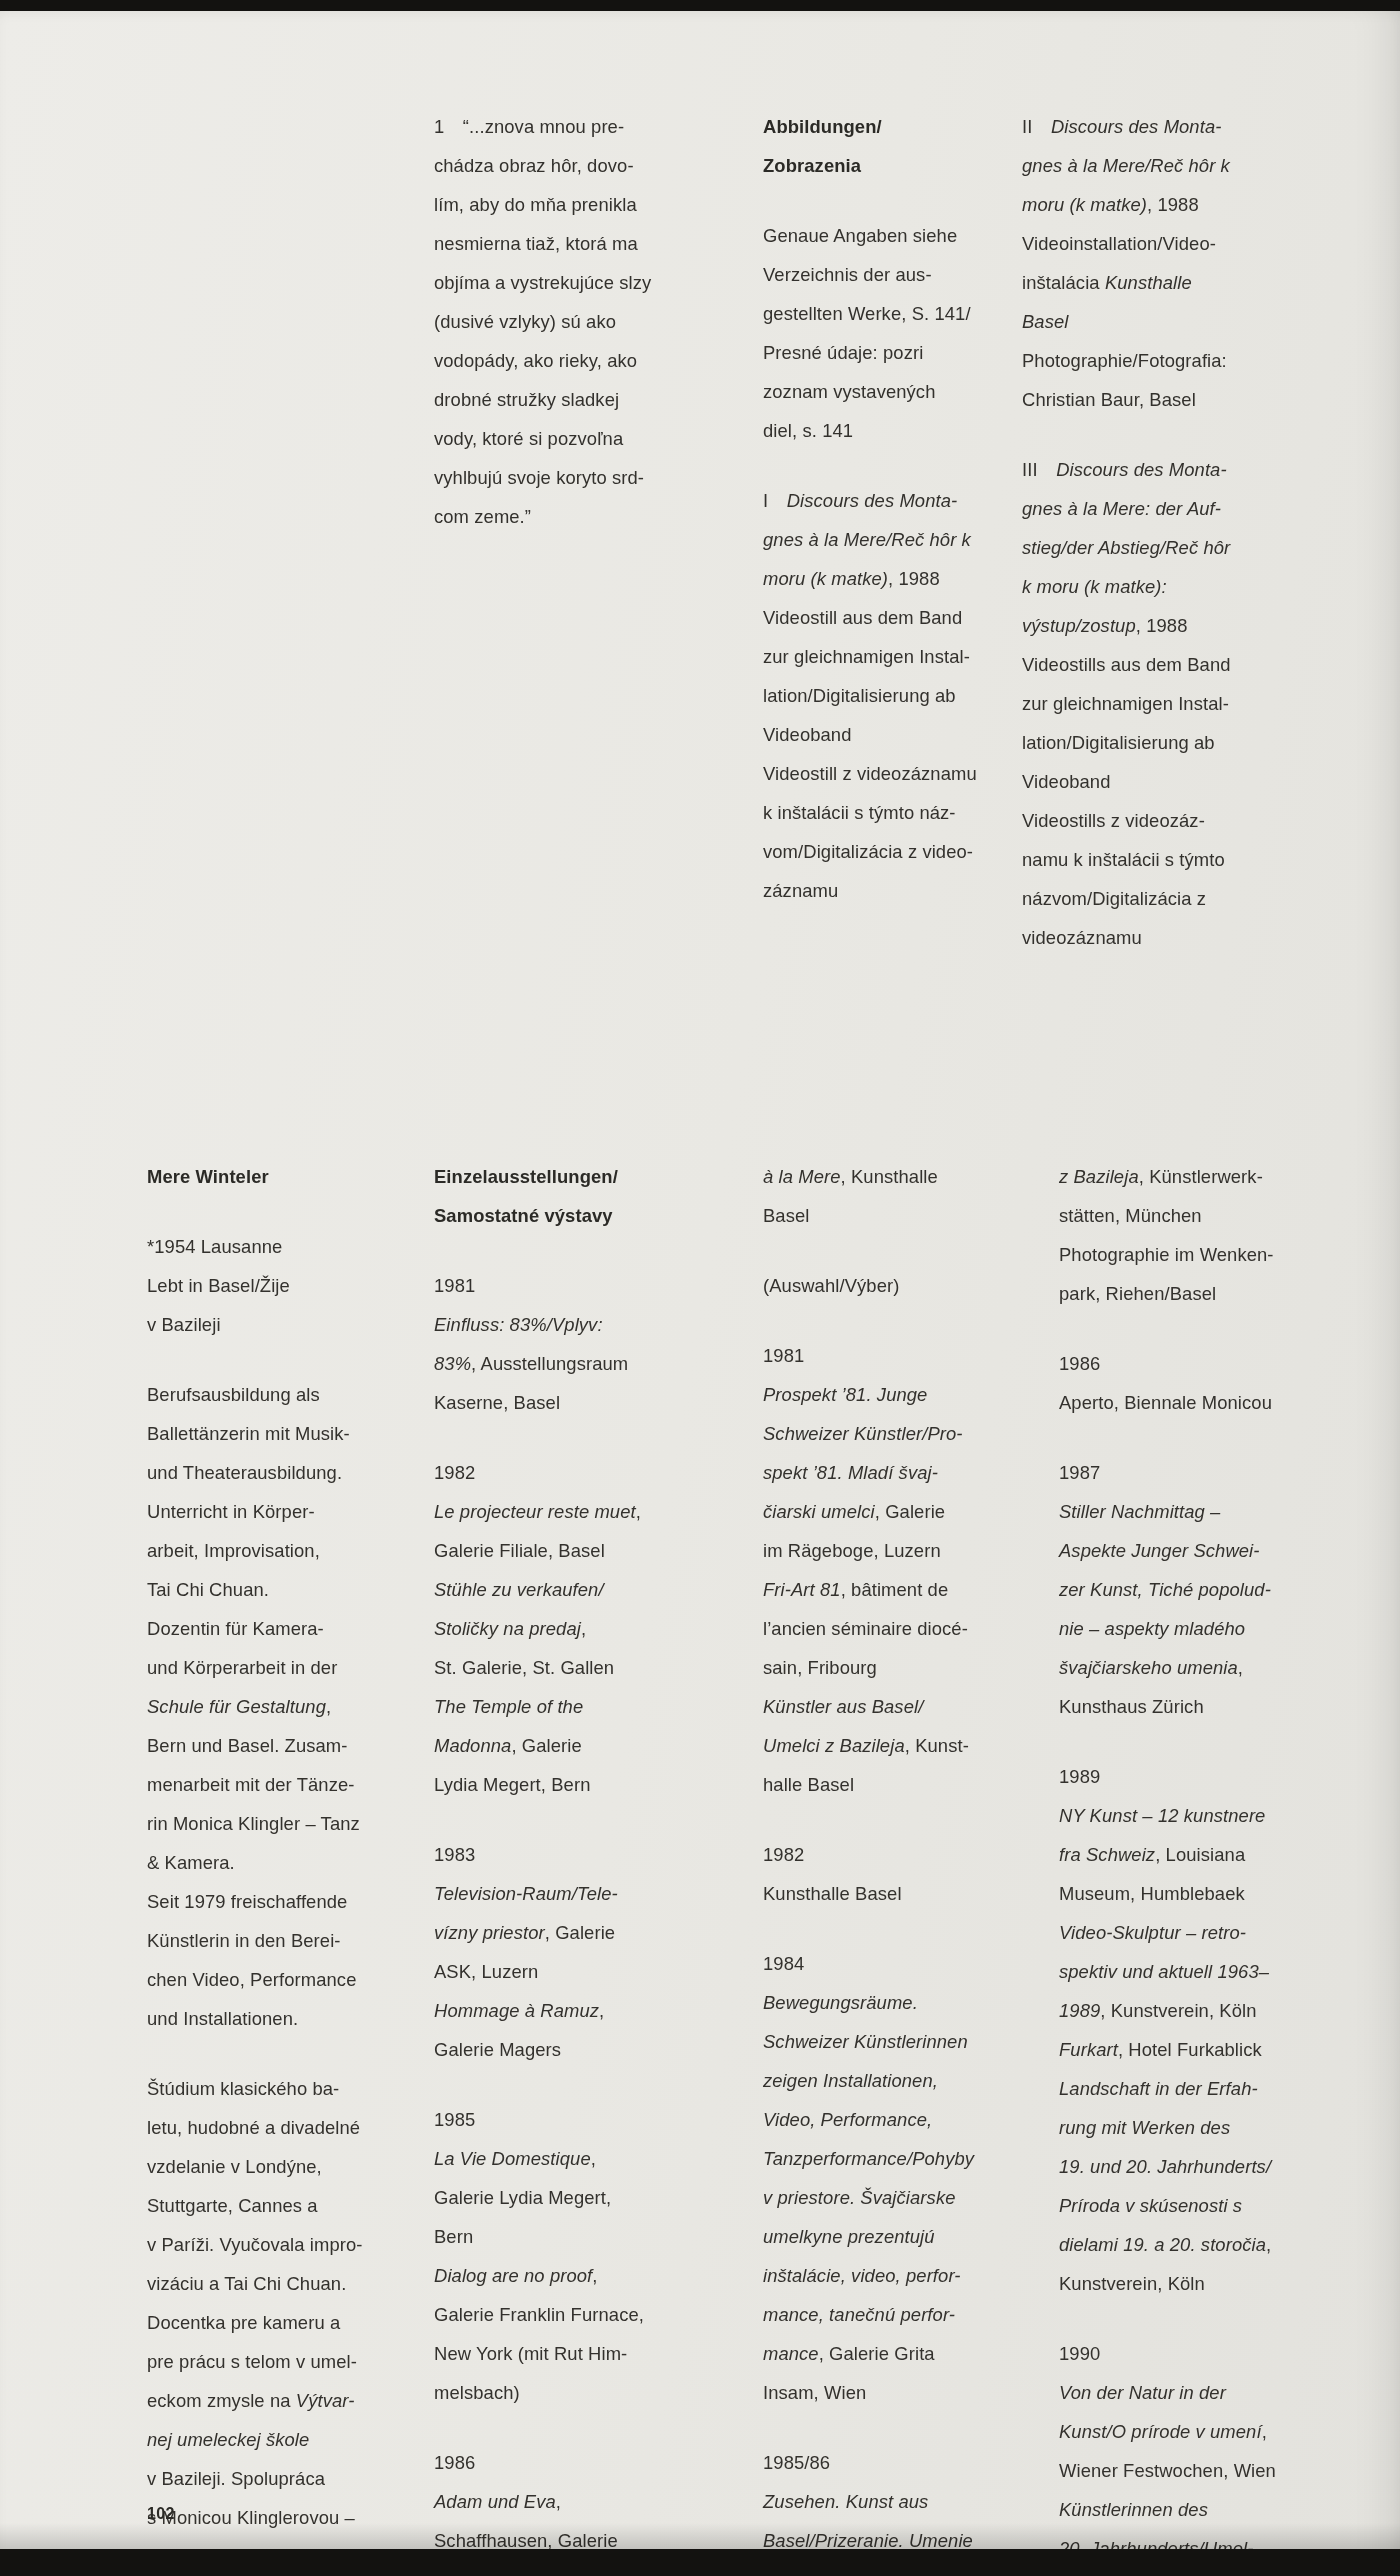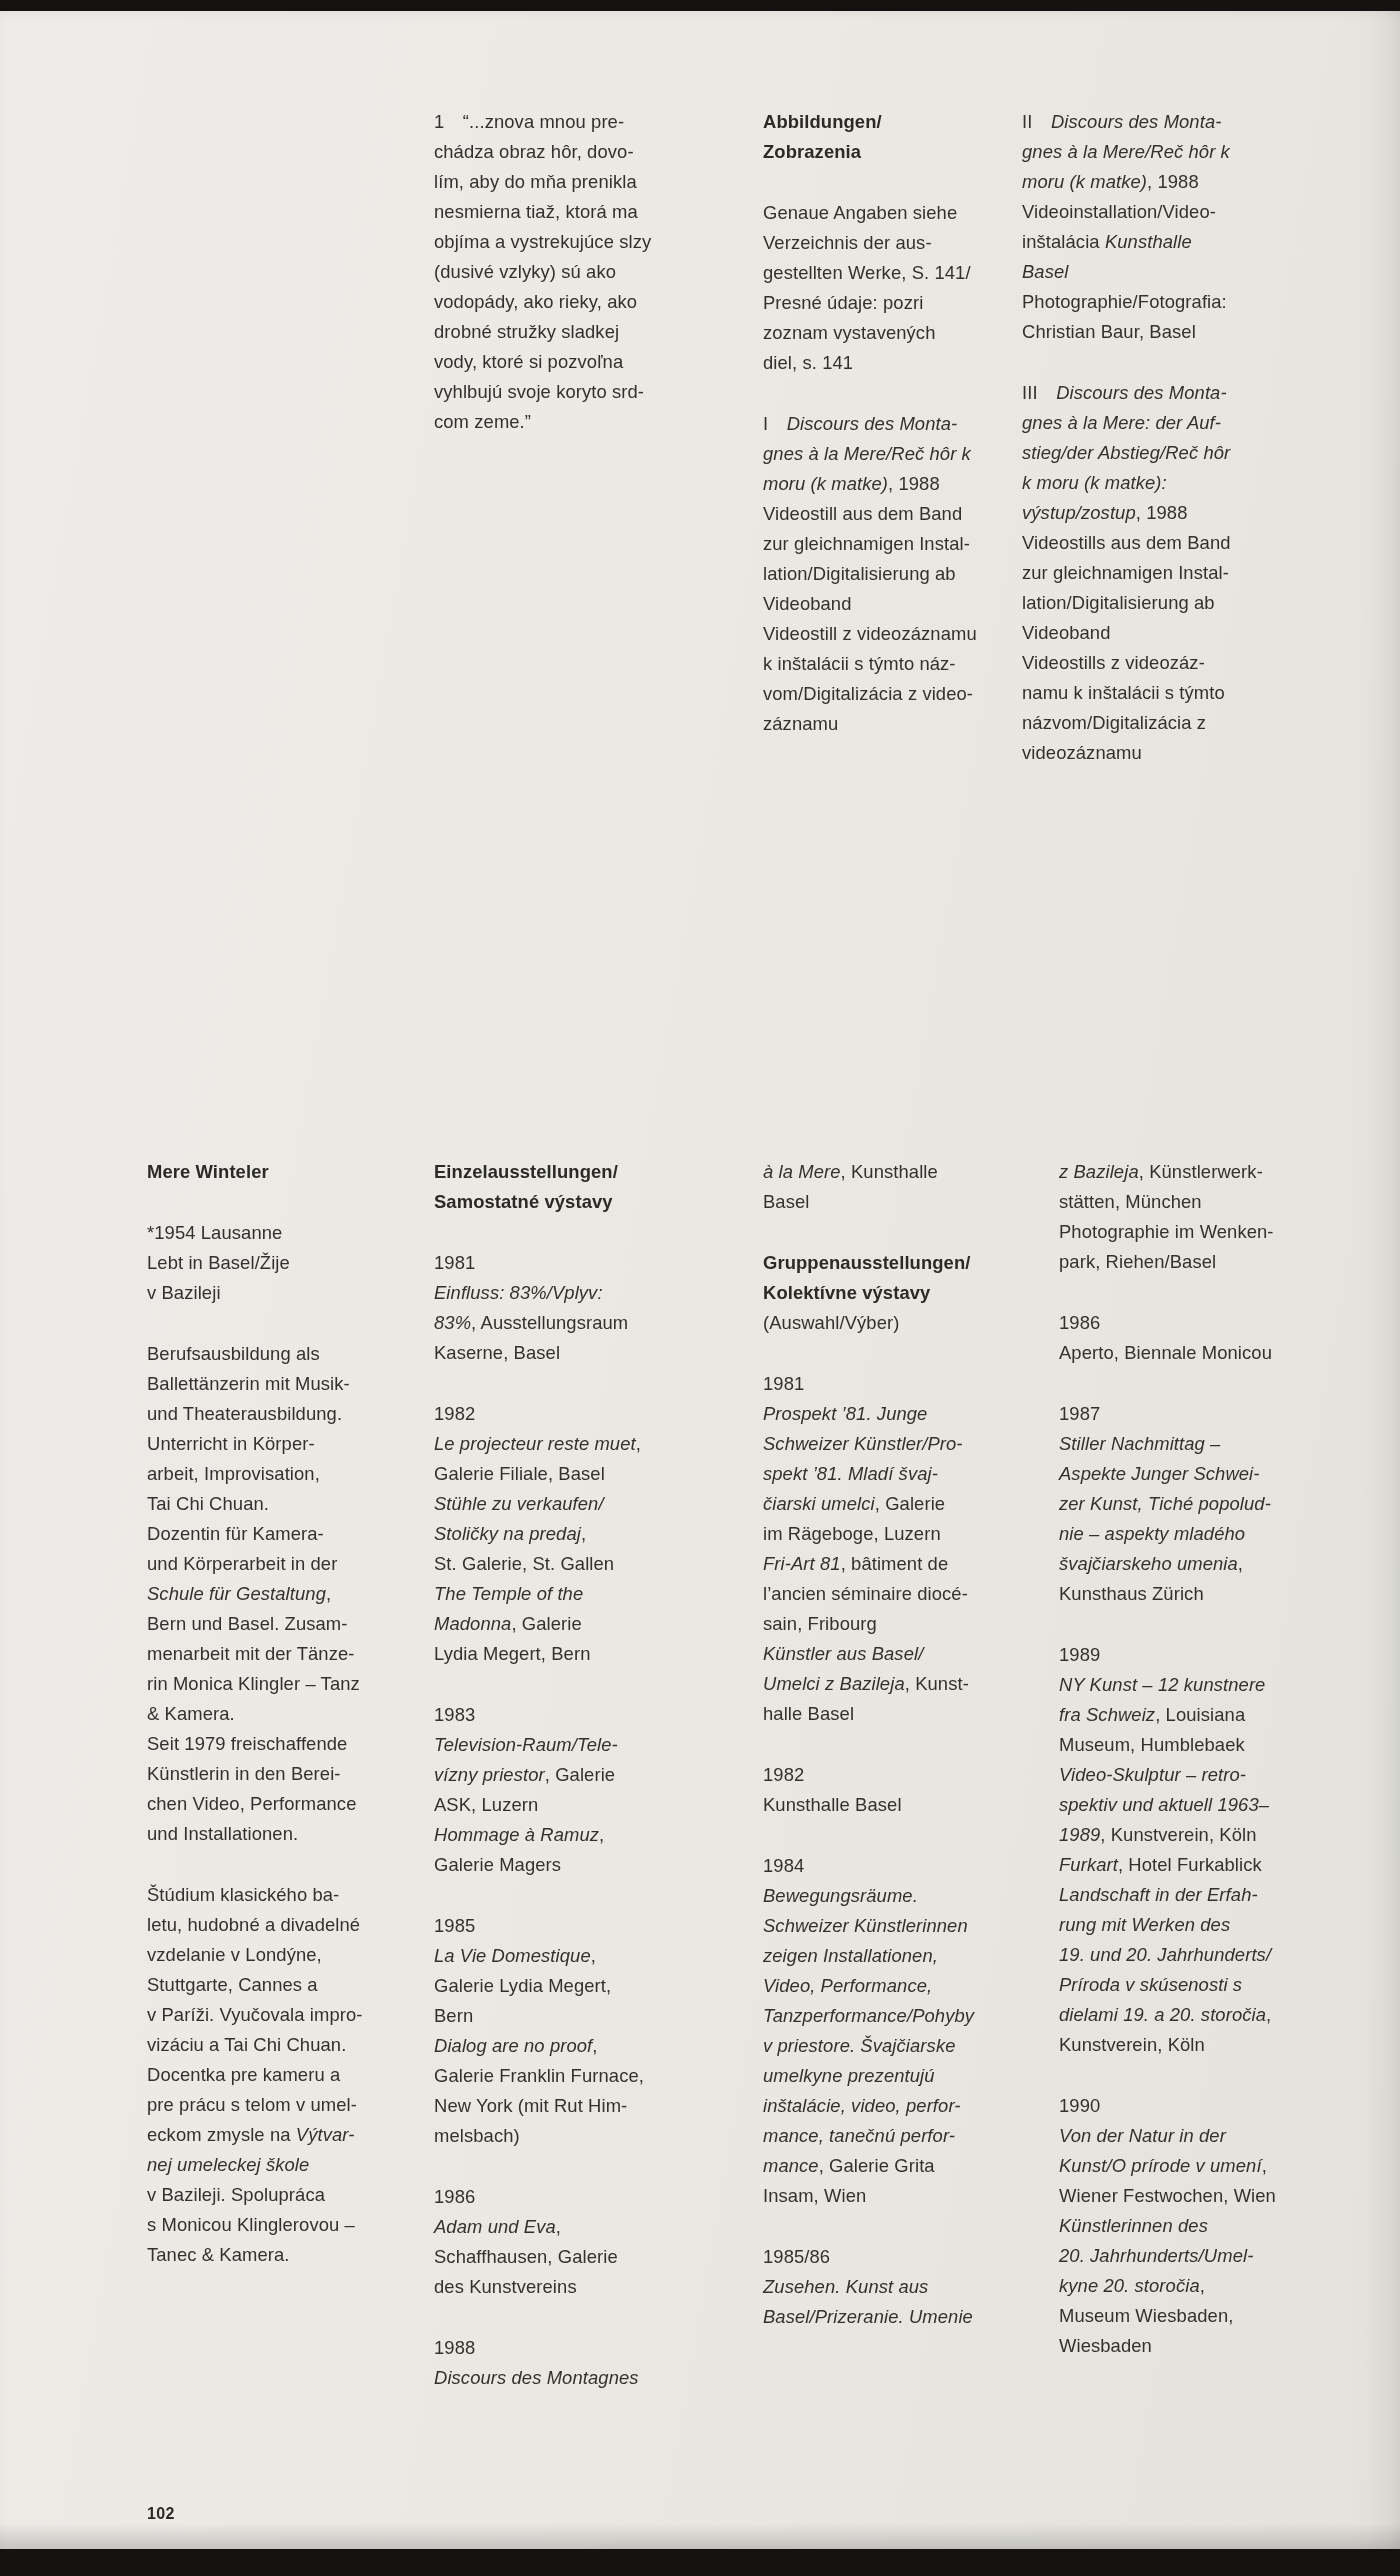--- a/index.html
+++ b/index.html
@@ -26,21 +26,21 @@
     position: absolute; bottom: 0; left: 0; width: 100%; height: 27px;
     background: #131210; z-index: 5;
   }
   .bottom-shade {
     position: absolute; bottom: 27px; left: 0; width: 100%; height: 26px;
     background: linear-gradient(rgba(0,0,0,0), rgba(0,0,0,0.16)); z-index: 4;
   }
   .col { position: absolute; }
   .para, .heading, .subnote, .entry, .year, .entry-body {
     font-size: 18.4px;
-    line-height: 30px;
+    line-height: 39px;
     color: #33312d;
     white-space: pre-line;
     letter-spacing: 0.1px;
   }
   .para { margin-bottom: 31px; }
   .heading { font-weight: bold; color: #2b2a26; margin-bottom: 31px; }
   .heading.tight { margin-bottom: 0; }
   .subnote { margin-bottom: 31px; }
   .entry { margin-bottom: 31px; }
   .it { font-style: italic; }
@@ -185,22 +185,20 @@
         <div class="entry"><div class="year">1986</div><div class="entry-body"><span class="it">Adam und Eva</span><span>,
 Schaffhausen, Galerie
 des Kunstvereins</span></div></div>
         <div class="entry"><div class="year">1988</div><div class="entry-body"><span class="it">Discours des Montagnes</span></div></div>
       </div>
   </div>
 
   <div class="col" style="left:763px; top:1157px; width:298px;">
     <p class="para"><span class="it">à la Mere</span><span>, Kunsthalle
 Basel</span></p>
-    <h2 class="heading tight">Gruppenausstellungen/
-Kolektívne výstavy</h2>
     <p class="subnote">(Auswahl/Výber)</p>
     <div>
         <div class="entry"><div class="year">1981</div><div class="entry-body"><span class="it">Prospekt ’81. Junge
 Schweizer Künstler/Pro-
 spekt ’81. Mladí švaj-
 čiarski umelci</span><span>, Galerie
 im Rägeboge, Luzern
 </span><span class="it">Fri-Art 81</span><span>, bâtiment de
 l’ancien séminaire diocé-
 sain, Fribourg

